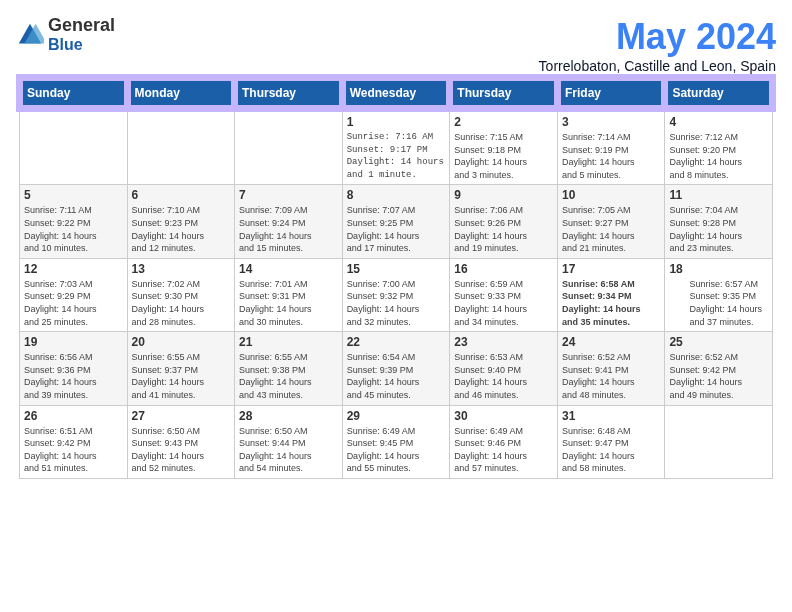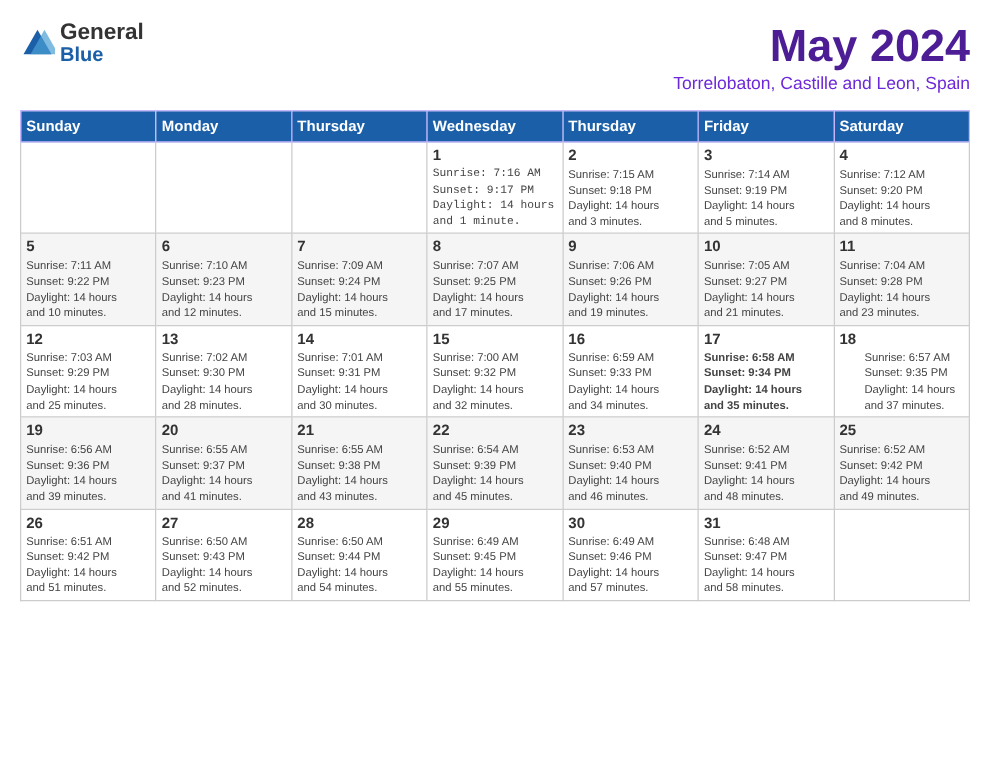--- a/index.html
+++ b/index.html
@@ -7,21 +7,21 @@
       font-family: Arial, sans-serif;
       background: #fff;
       width: 792px;
       min-height: 612px;
       padding: 16px;
     }
     .header {
       display: flex;
       justify-content: space-between;
       align-items: flex-start;
-      margin-bottom: 14px;
+      margin-bottom: 0;
     }
     .logo {
       display: flex;
       align-items: center;
       gap: 4px;
     }
     .logo-text {
       display: flex;
       flex-direction: column;
       line-height: 1.1;
@@ -39,39 +39,39 @@
     .logo-icon {
       width: 28px;
       height: 28px;
     }
     .title-block {
       text-align: right;
     }
     .month-title {
       font-size: 36px;
       font-weight: bold;
-      color: #4c1d95;
+      color: #3b82f6;
     }
     .location-title {
       font-size: 14px;
-      color: #6d28d9;
+      color: #0f172a;
     }
     .calendar {
       width: 100%;
       border-collapse: collapse;
       border: 1px solid #ccc;
     }
     .calendar th {
       background-color: #1a5fa8;
       color: #fff;
       font-size: 12px;
       font-weight: bold;
       padding: 5px 4px;
       text-align: left;
-      border: 1px solid #c4b5fd;
+      border: 7px solid #c4b5fd;
       margin-top: 24px;
     }
     .calendar td {
       vertical-align: top;
       border: 1px solid #ccc;
       padding: 3px 4px;
       font-size: 9.5px;
       color: #333;
       background: #fff;
       width: 108px;

